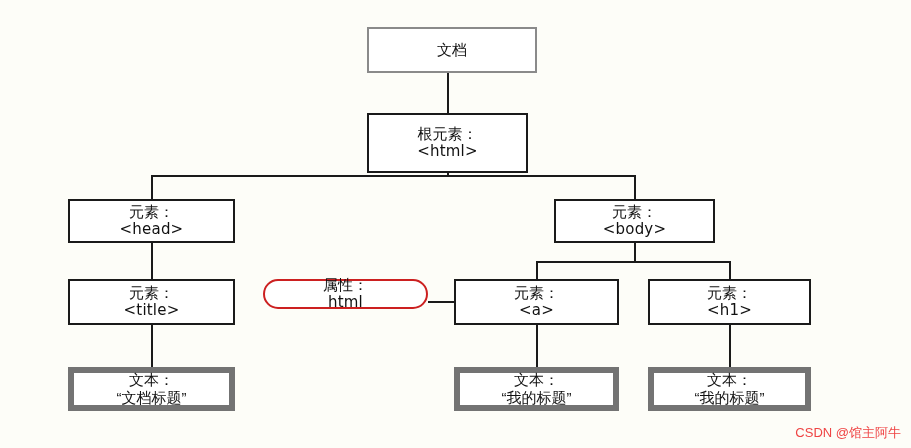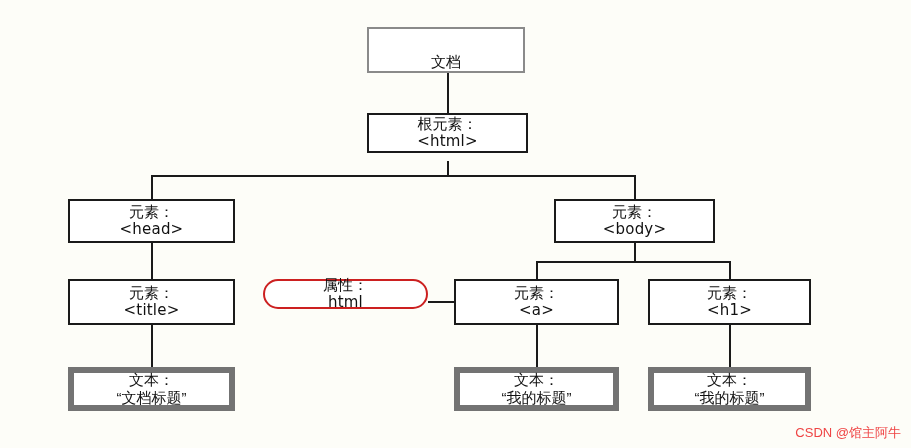--- a/index.html
+++ b/index.html
@@ -97,25 +97,25 @@
   <div class="line h" style="left:536px; top:261px; width:195px;"></div>
   <div class="line v" style="left:536px; top:261px; height:18px;"></div>
   <div class="line v" style="left:729px; top:261px; height:18px;"></div>
 
   <div class="line h" style="left:428px; top:301px; width:26px;"></div>
 
   <div class="line v" style="left:536px; top:325px; height:42px;"></div>
 
   <div class="line v" style="left:729px; top:325px; height:42px;"></div>
 
-  <div class="node b-gray" style="left:367px; top:27px; width:158px; height:46px;justify-content:flex-end;">
+  <div class="node b-gray" style="left:367px; top:27px; width:170px; height:46px;">
     <span class="l1">文档</span>
   </div>
 
-  <div class="node b-black" style="left:367px; top:113px; width:161px; height:40px;">
+  <div class="node b-black" style="left:367px; top:113px; width:161px; height:60px;">
     <span class="l1">根元素：</span>
     <span class="l2 tag">&lt;html&gt;</span>
   </div>
 
   <div class="node b-black" style="left:68px; top:199px; width:167px; height:44px;">
     <span class="l1">元素：</span>
     <span class="l2 tag">&lt;head&gt;</span>
   </div>
 
   <div class="node b-black" style="left:554px; top:199px; width:161px; height:44px;">

